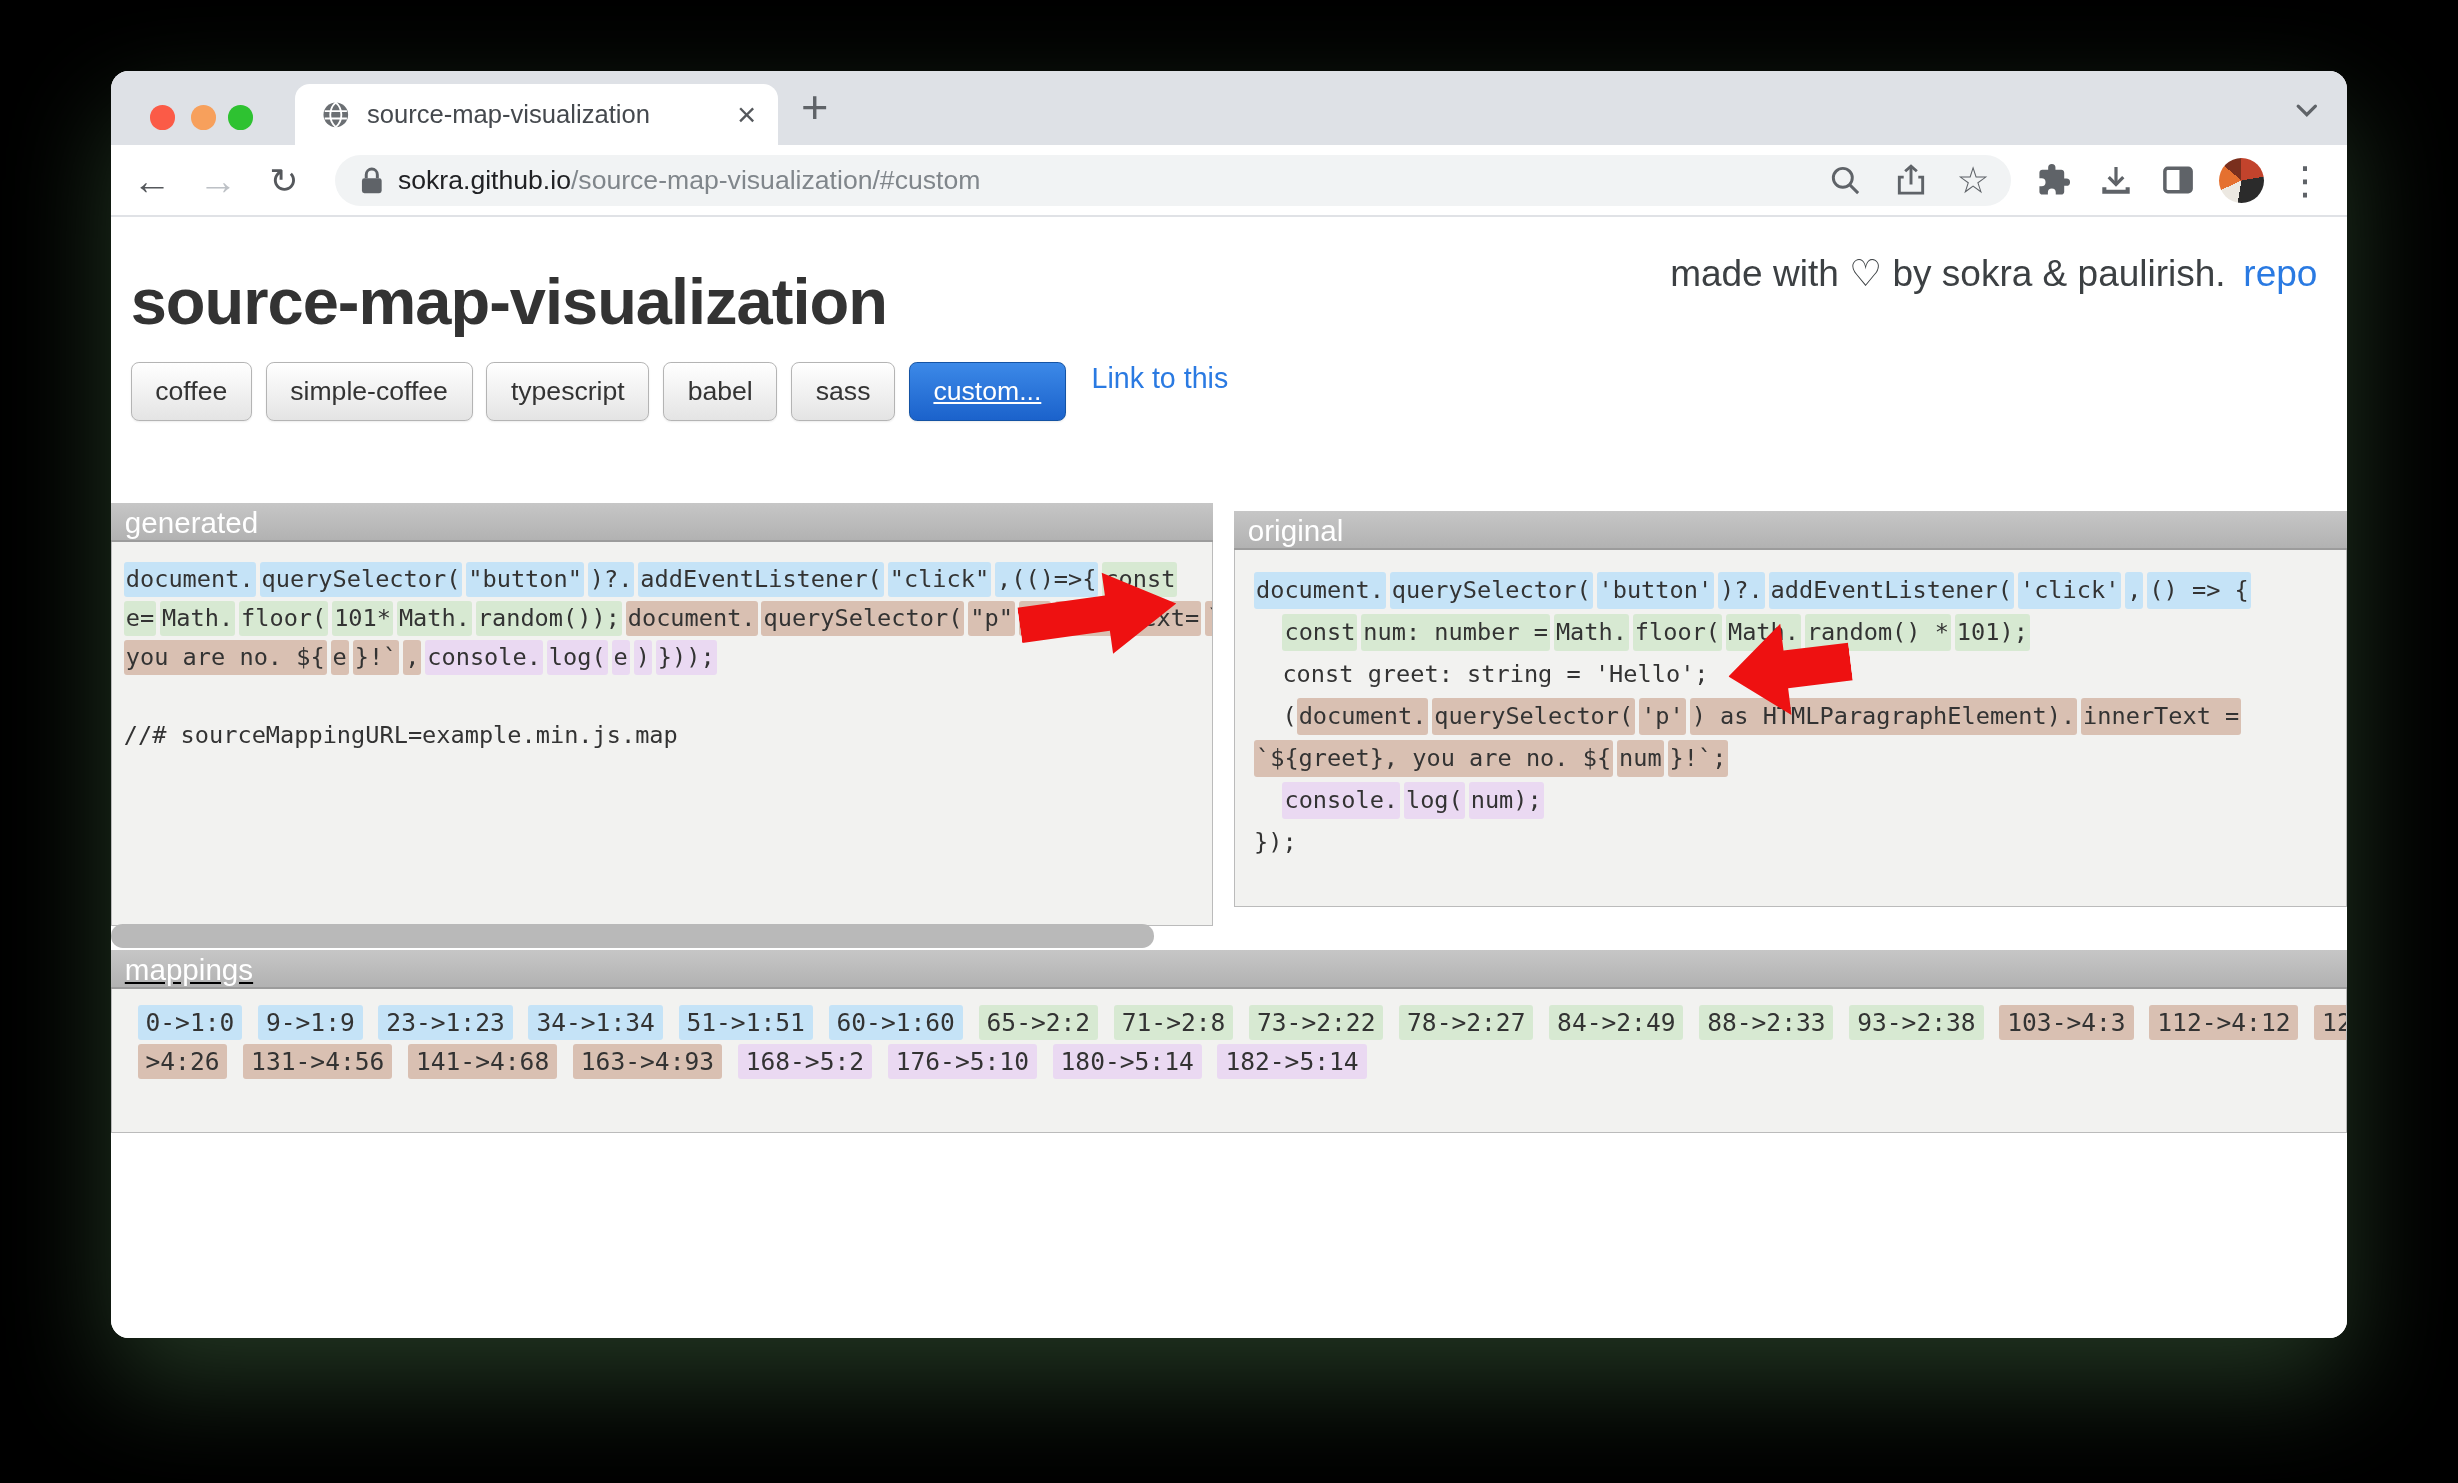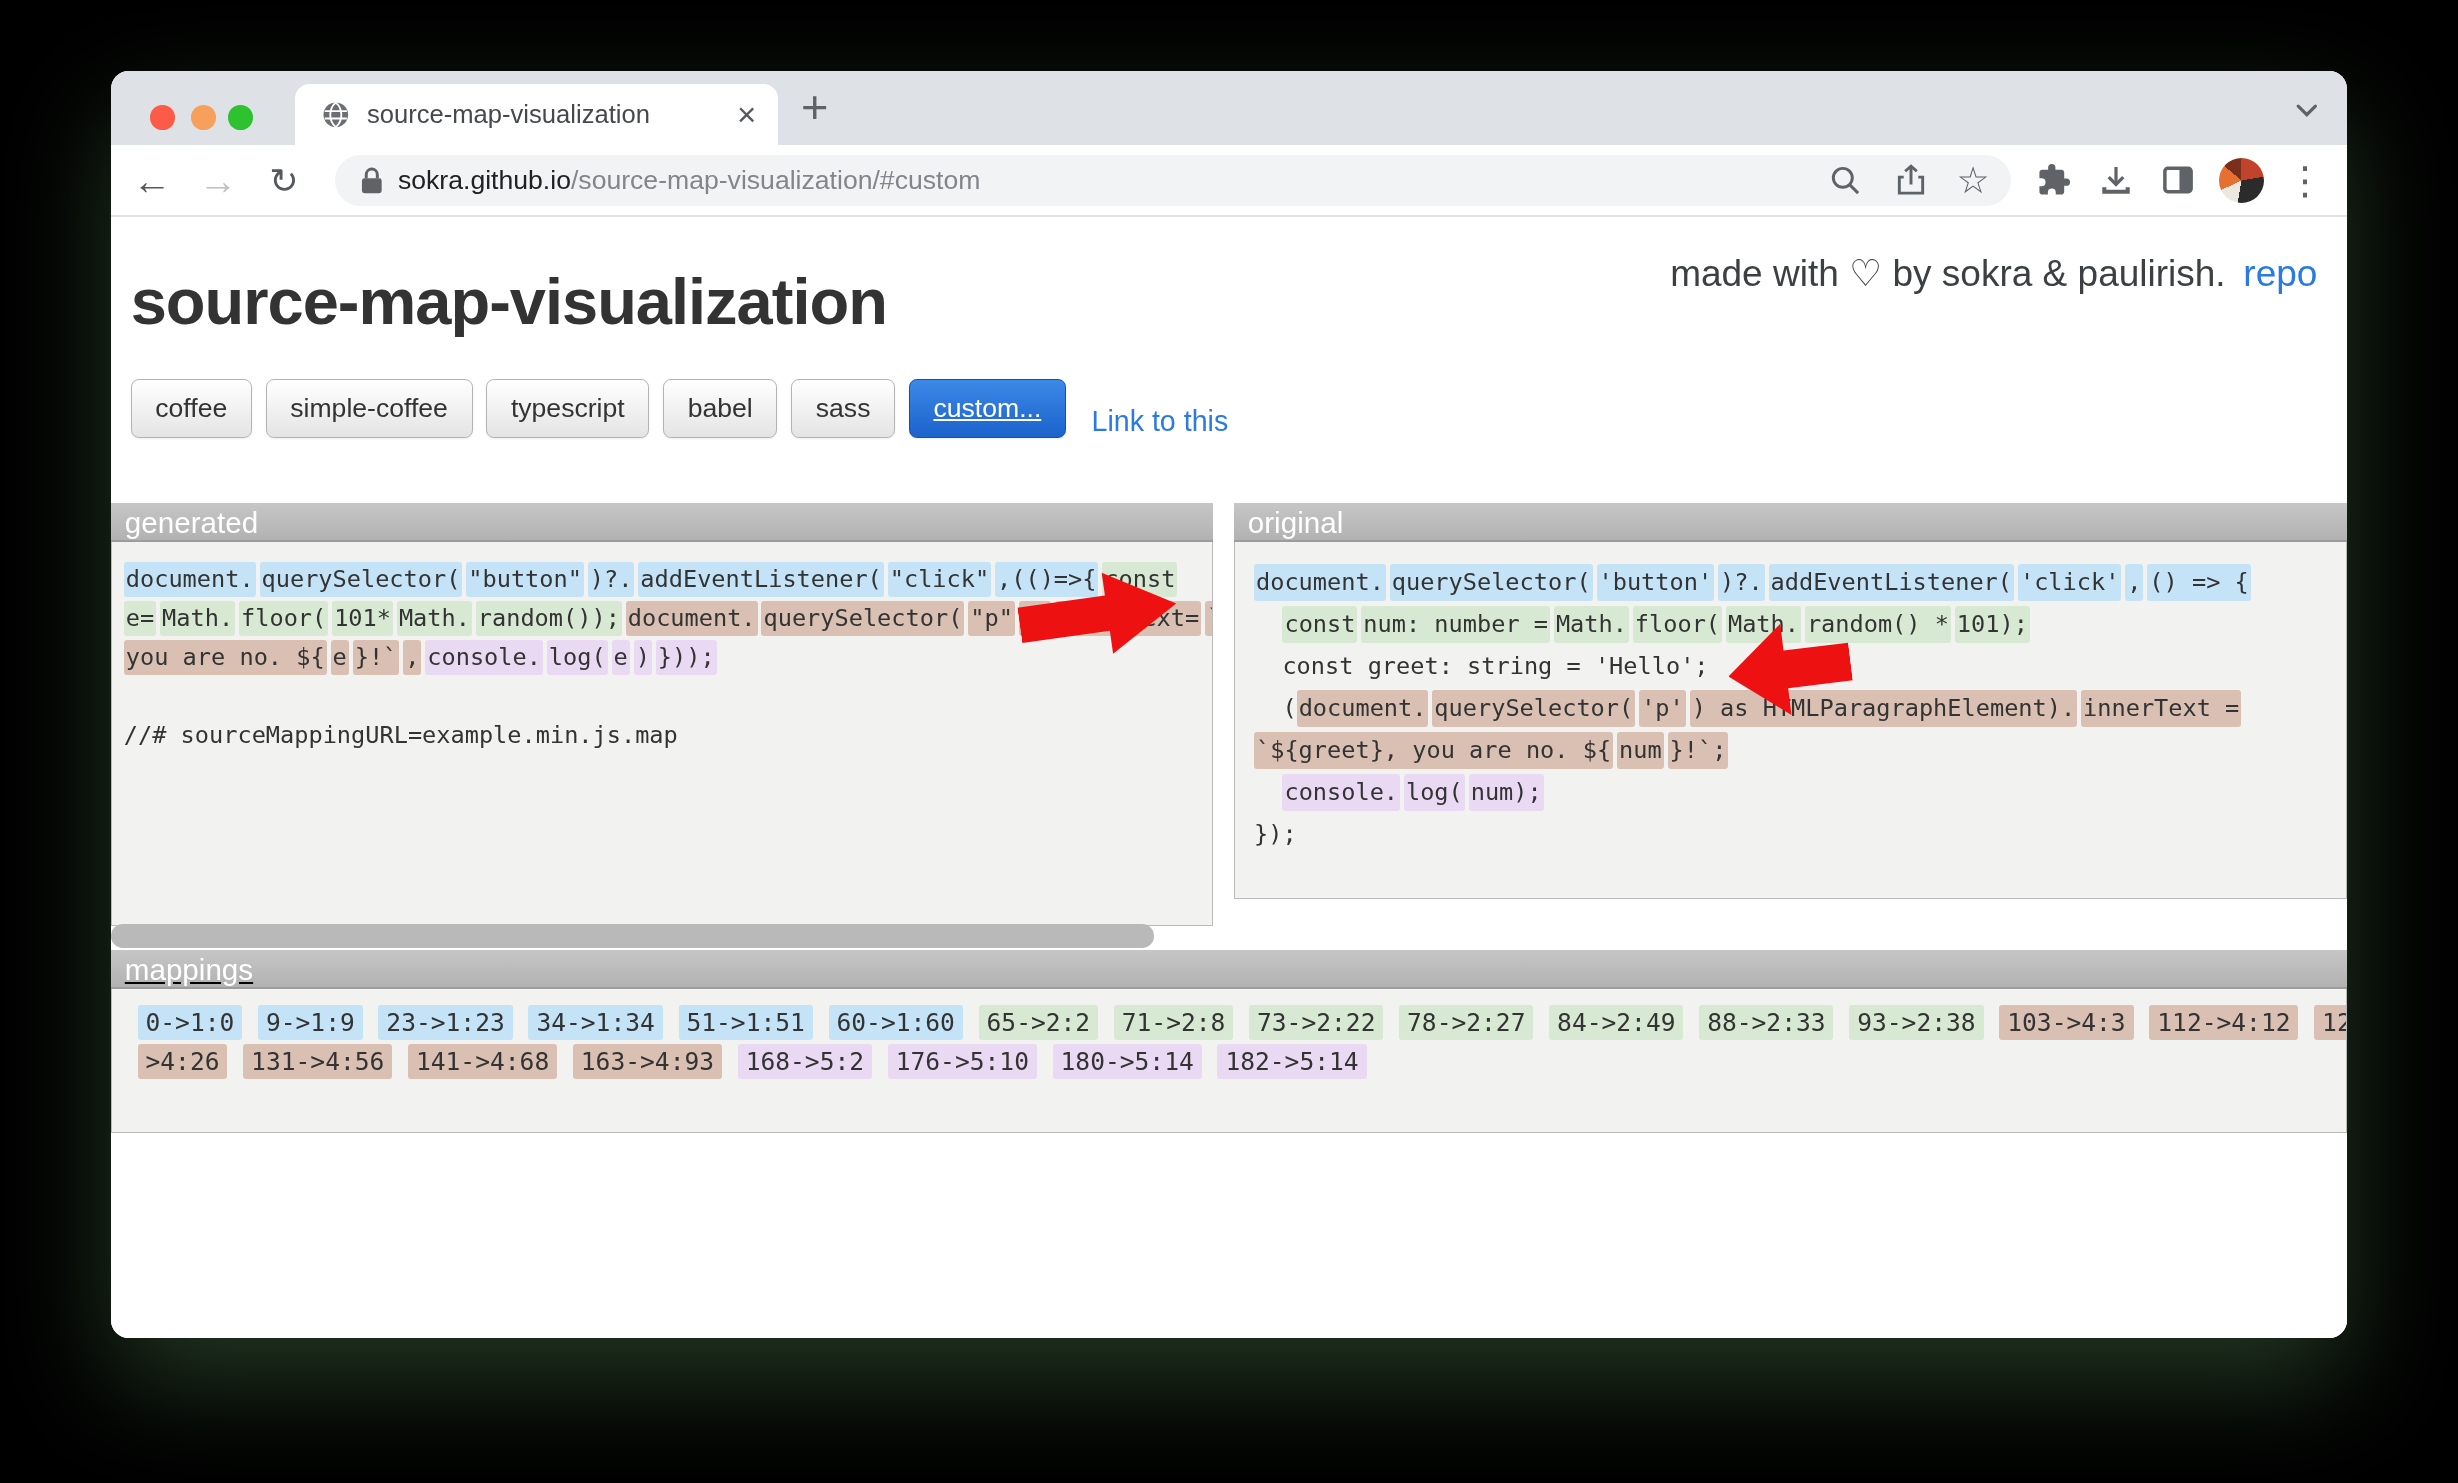--- a/index.html
+++ b/index.html
@@ -42,35 +42,35 @@
   .avatar{position:absolute;left:2108px;top:12.8px;width:45px;height:45px;border-radius:50%;
           background:conic-gradient(#c2432c 0 80deg,#2b2b2b 80deg 190deg,#ece8e1 190deg 245deg,
           #e5702f 245deg 310deg,#7a2f1d 310deg);}
 
   
   .content{position:absolute;left:0;top:146px;right:0;bottom:0;background:#fff;}
   .credit{position:absolute;top:35px;right:29.6px;font-size:37px;color:#3c4043;}
   .repo{color:var(--link_blue);margin-left:17.7px;}
   .page-title{position:absolute;top:47px;left:19.7px;font-size:65px;font-weight:bold;
               color:#333;letter-spacing:-1px;}
-  .controls{position:absolute;top:162px;left:19.7px;display:flex;align-items:flex-end;gap:13.8px;}
+  .controls{position:absolute;top:145px;left:19.7px;display:flex;align-items:flex-start;gap:13.8px;}
   .btn{background:linear-gradient(#ffffff,#e4e4e4);border:1px solid #b4b4b4;border-radius:7.9px;
        font-size:26.6px;color:#333;padding:12.8px 23.6px;font-family:inherit;
        box-shadow:0 1px 2px rgba(0,0,0,.08);}
   .btn-active{background:linear-gradient(#3c89e8,#1b62cb);border-color:#1453a4;color:#fff;text-decoration:underline;}
   .linkto{font-size:28.6px;color:var(--link_blue);margin-left:11.8px;white-space:nowrap;}
   .minify-btn{position:absolute;top:154px;right:29.6px;
        background:linear-gradient(#7dc7e0,#4aa2c6);border:1px solid #418fb0;border-radius:9.9px;
        color:#fff;font-size:27.6px;padding:13.8px 25.6px;font-family:inherit;
        text-shadow:0 1px 1px rgba(0,0,0,.2);}
 
   
   .panel{position:absolute;top:286px;}
   .panel-generated{left:0;width:1102px;}
-  .panel-original{left:1123px;width:1113px;}
+  .panel-original{left:1123px;width:1113px;margin-top:8px;}
   .panel-header{height:39px;background:linear-gradient(#c6c6c6,#b2b2b2);color:#fff;
        font-size:29.6px;line-height:39px;padding-left:13.8px;box-sizing:border-box;
        border-bottom:2px solid #9c9c9c;}
   .panel-body{background:#f2f2f0;border:1px solid #bbb;border-top:none;box-sizing:border-box;
        padding:19.7px 11.8px 0;overflow:hidden;
        font-family:"DejaVu Sans Mono",monospace;font-size:23.6px;color:#333;}
   .panel-generated .panel-body{height:384px;}
   .panel-original .panel-body{height:357px;padding-top:21.7px;padding-left:19px;}
   .code-line{height:39px;line-height:35px;white-space:pre;}
   .panel-original .code-line{height:42px;line-height:37px;}

